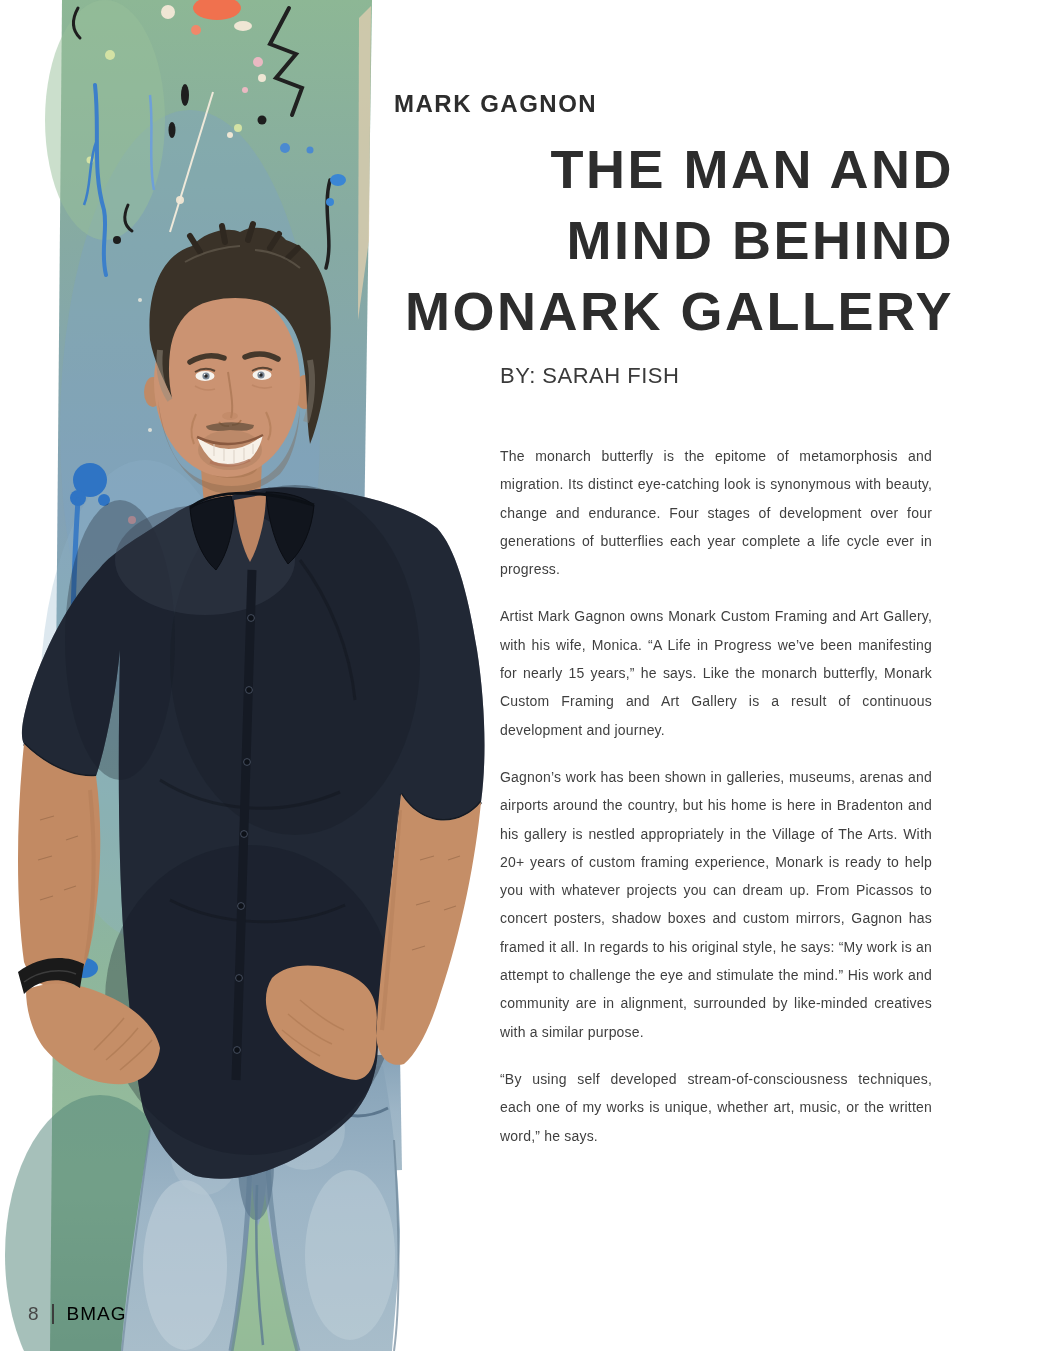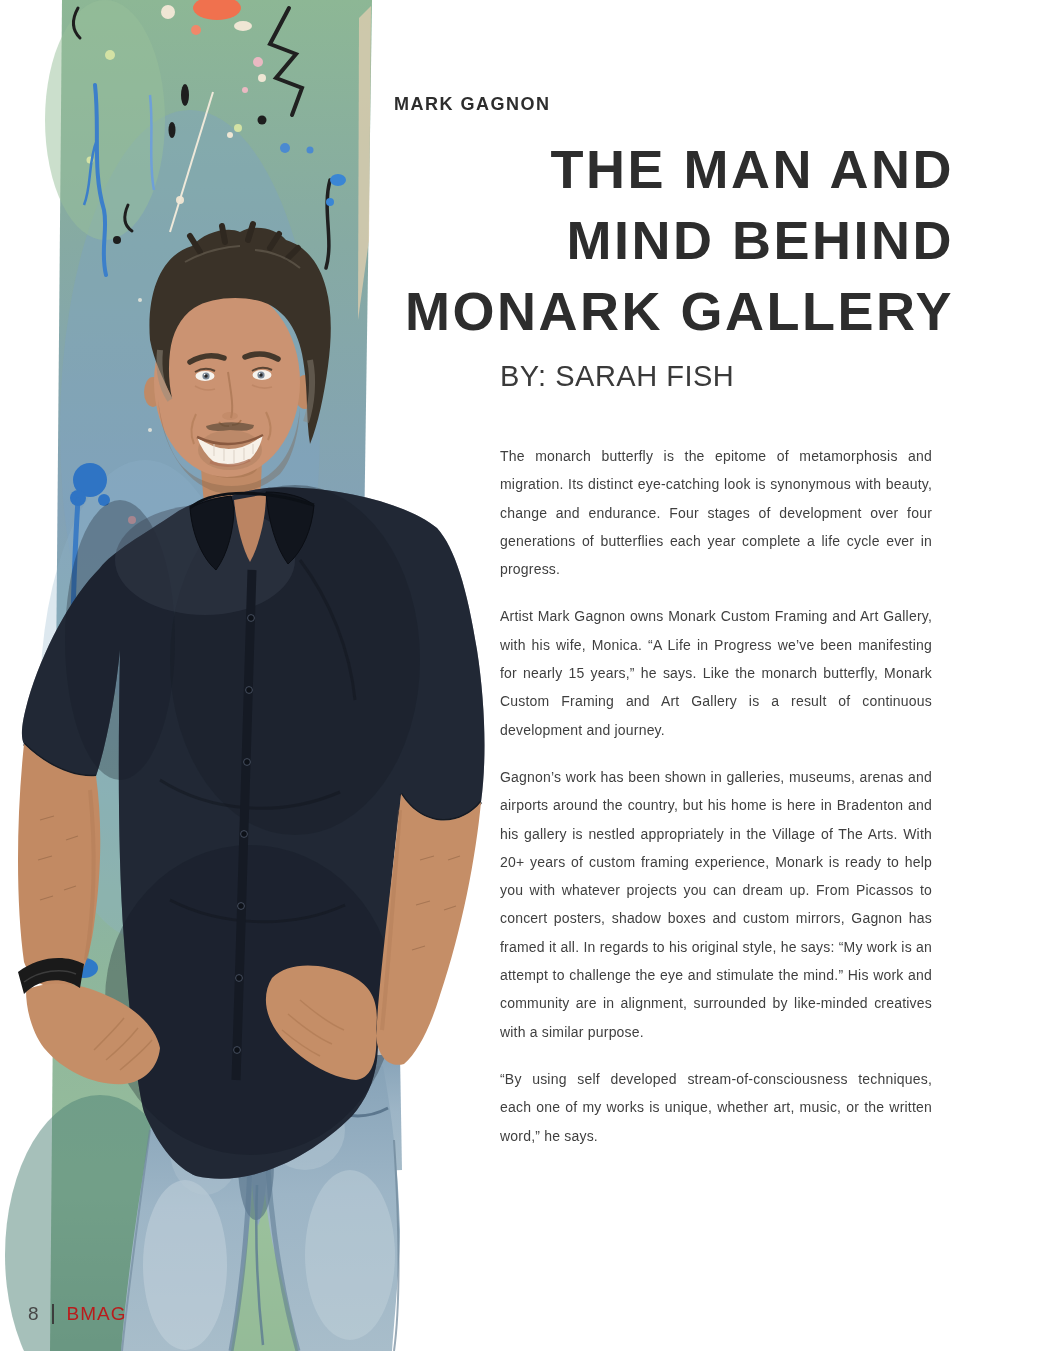--- a/index.html
+++ b/index.html
@@ -3,43 +3,43 @@
 <meta charset="utf-8">
 <style>
   html,body{margin:0;padding:0;background:#e8e8e8;}
   .page{
     position:relative;width:1041px;height:1351px;background:#ffffff;
     font-family:"Liberation Sans",sans-serif;overflow:hidden;margin:0 auto;
   }
   .photo{position:absolute;left:0;top:0;width:500px;height:1351px;}
   .article{position:absolute;left:394px;top:90px;width:560px;}
   .eyebrow{
-    font-size:18px;font-weight:bold;letter-spacing:1.5px;color:#2d2d2d;line-height:28px;
+    font-size:24px;font-weight:bold;letter-spacing:1.5px;color:#2d2d2d;line-height:28px;
   }
   .title{
     margin:16px 0 0 0;font-size:54px;line-height:71px;font-weight:bold;
     letter-spacing:2.5px;color:#2d2d2d;text-align:right;
   }
   .title .tline{display:block;white-space:nowrap;}
   .byline{
-    margin-top:16px;padding-left:106px;font-size:29px;line-height:26px;
+    margin-top:16px;padding-left:106px;font-size:22px;line-height:26px;
     color:#3a3a3a;letter-spacing:0.5px;font-weight:normal;
   }
   .body-col{
     margin-top:53px;padding-left:106px;width:432px;
     font-size:14px;line-height:28.3px;color:#3f3f3f;
     text-align:justify;letter-spacing:0.2px;
   }
   .body-col p{margin:0 0 19px 0;}
   .footer{
     position:absolute;left:28px;top:1303px;display:flex;align-items:center;gap:13px;
     font-size:19px;color:#474747;z-index:6;
   }
   .footer .sep{width:2px;height:20px;background:#3c3c3c;}
-  .footer .mag{letter-spacing:1px;color:#b91c1c;}
+  .footer .mag{letter-spacing:1px;color:#000000;}
 </style>
 </head>
 <body>
 
 <div class="page">
 
   <svg class="photo" viewBox="0 0 500 1351" aria-hidden="true">
     <defs>
       <linearGradient id="paintG" x1="0" y1="0" x2="0" y2="1">
         <stop offset="0" stop-color="#8db795"></stop>

